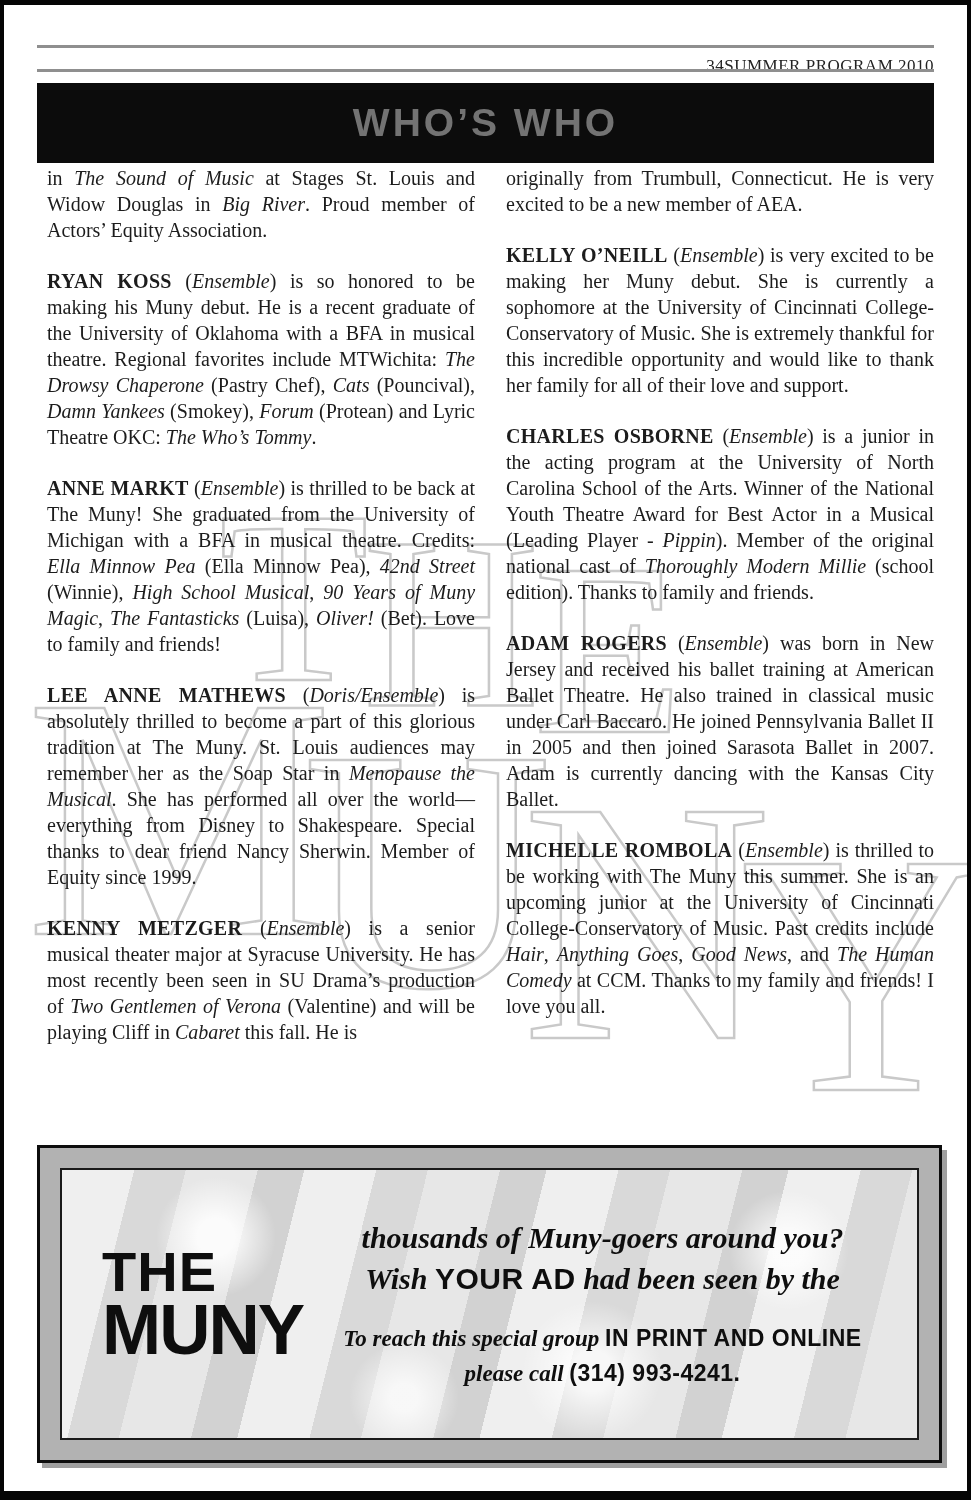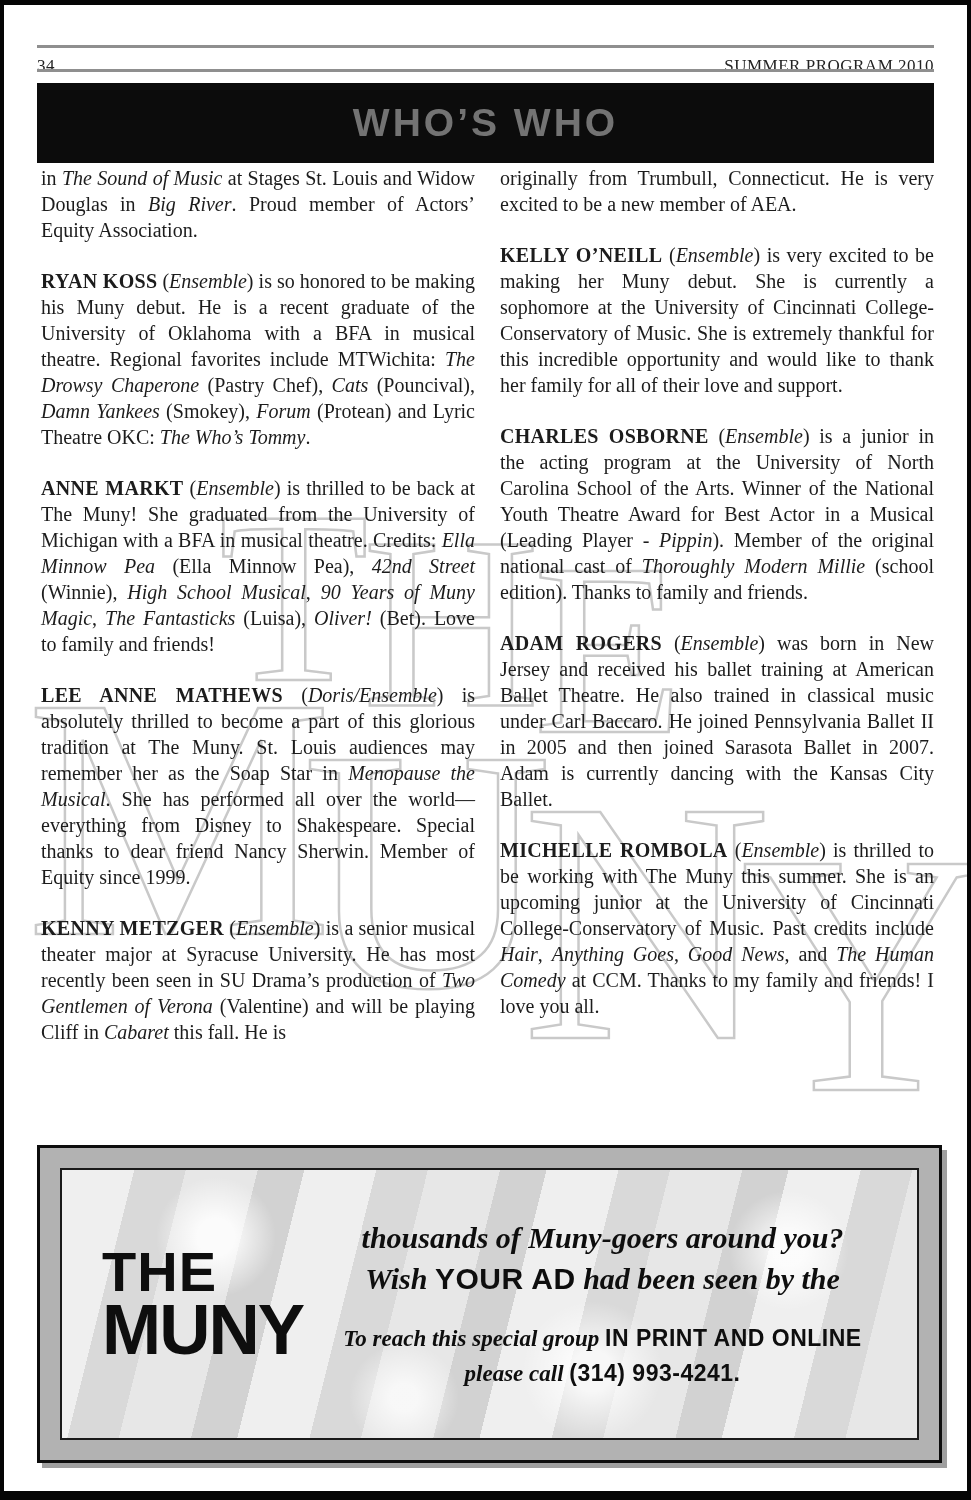--- a/index.html
+++ b/index.html
@@ -27,37 +27,37 @@
   }
   .wm-line span{display:inline-block;}
   .wm-the{left:215px;top:452px;font-size:245px;letter-spacing:-6px;}
   .wm-muny{left:22px;top:615px;font-size:345px;letter-spacing:-30px;}
   
   .rule{position:absolute;left:33px;right:33px;height:3px;background:var(--rule-gray,#8f8f8f);z-index:1;}
   .rule-top{top:40px;}
   .rule-bottom{top:64px;}
   .header-row{
     position:absolute;left:33px;right:33px;top:43px;height:36px;
-    display:flex;justify-content:space-between;align-items:center;
+    display:flex;justify-content:flex-end;align-items:center;
     font-size:17px;letter-spacing:.5px;color:#222;z-index:1;
   }
   .banner{
     position:absolute;left:33px;right:33px;top:78px;height:80px;
     background:var(--banner-bg,#0c0c0c);color:#737373;
     display:flex;align-items:center;justify-content:center;
     font-family:"Liberation Sans", sans-serif;font-weight:bold;
     font-size:39px;letter-spacing:3px;z-index:1;
   }
   
   .columns{
     position:absolute;left:33px;right:33px;top:160px;height:972px;
     display:flex;justify-content:space-between;overflow:hidden;z-index:1;
   }
   .col{width:438px;text-align:justify;font-size:20px;line-height:26px;}
-  .bio-para{margin:0 0 25px 4px;}
+  .bio-para{margin:0 0 25px 10px;}
   .seg-b{font-weight:bold;letter-spacing:.3px;}
   .seg-i{font-style:italic;}
   .seg-sans{font-family:"Liberation Sans", sans-serif;font-style:normal;}
   
   .ad{
     position:absolute;left:33px;top:1140px;width:905px;height:318px;
     box-sizing:border-box;
     background:var(--ad-frame-gray,#b2b2b2);
     border:3px solid #0d0d0d;
     box-shadow:5px 5px 0 #9f9f9f;

